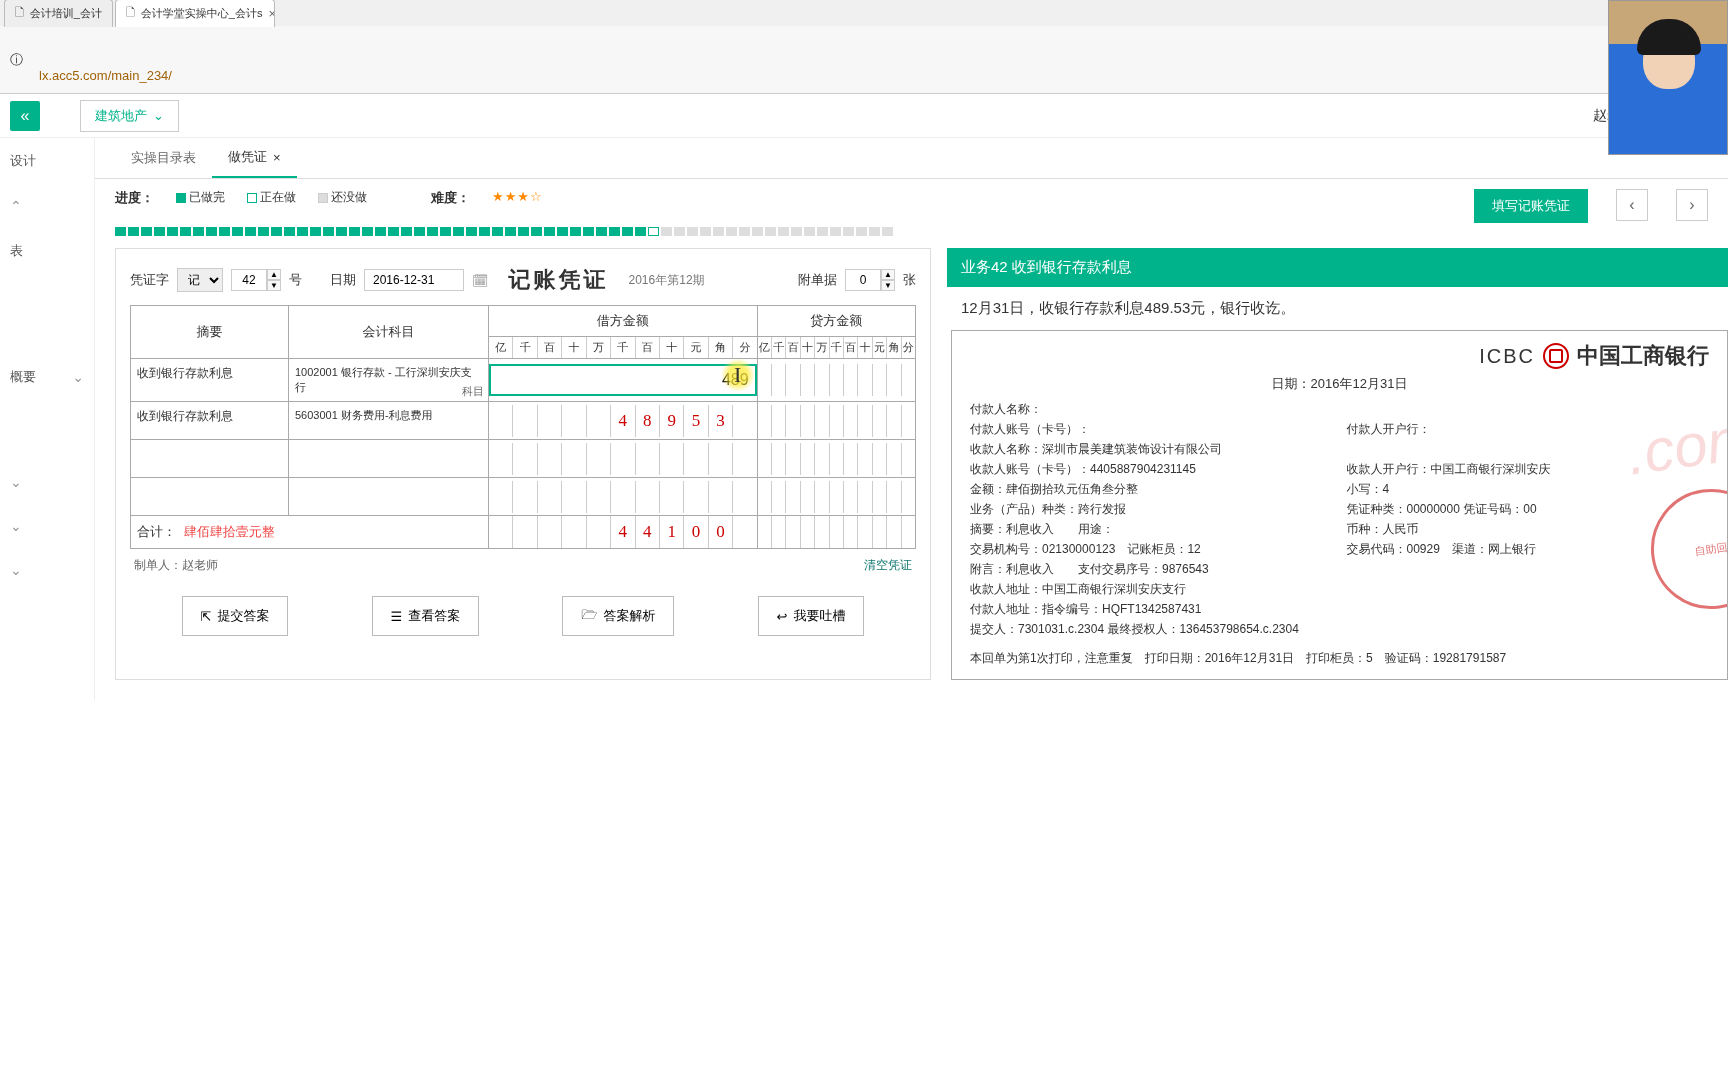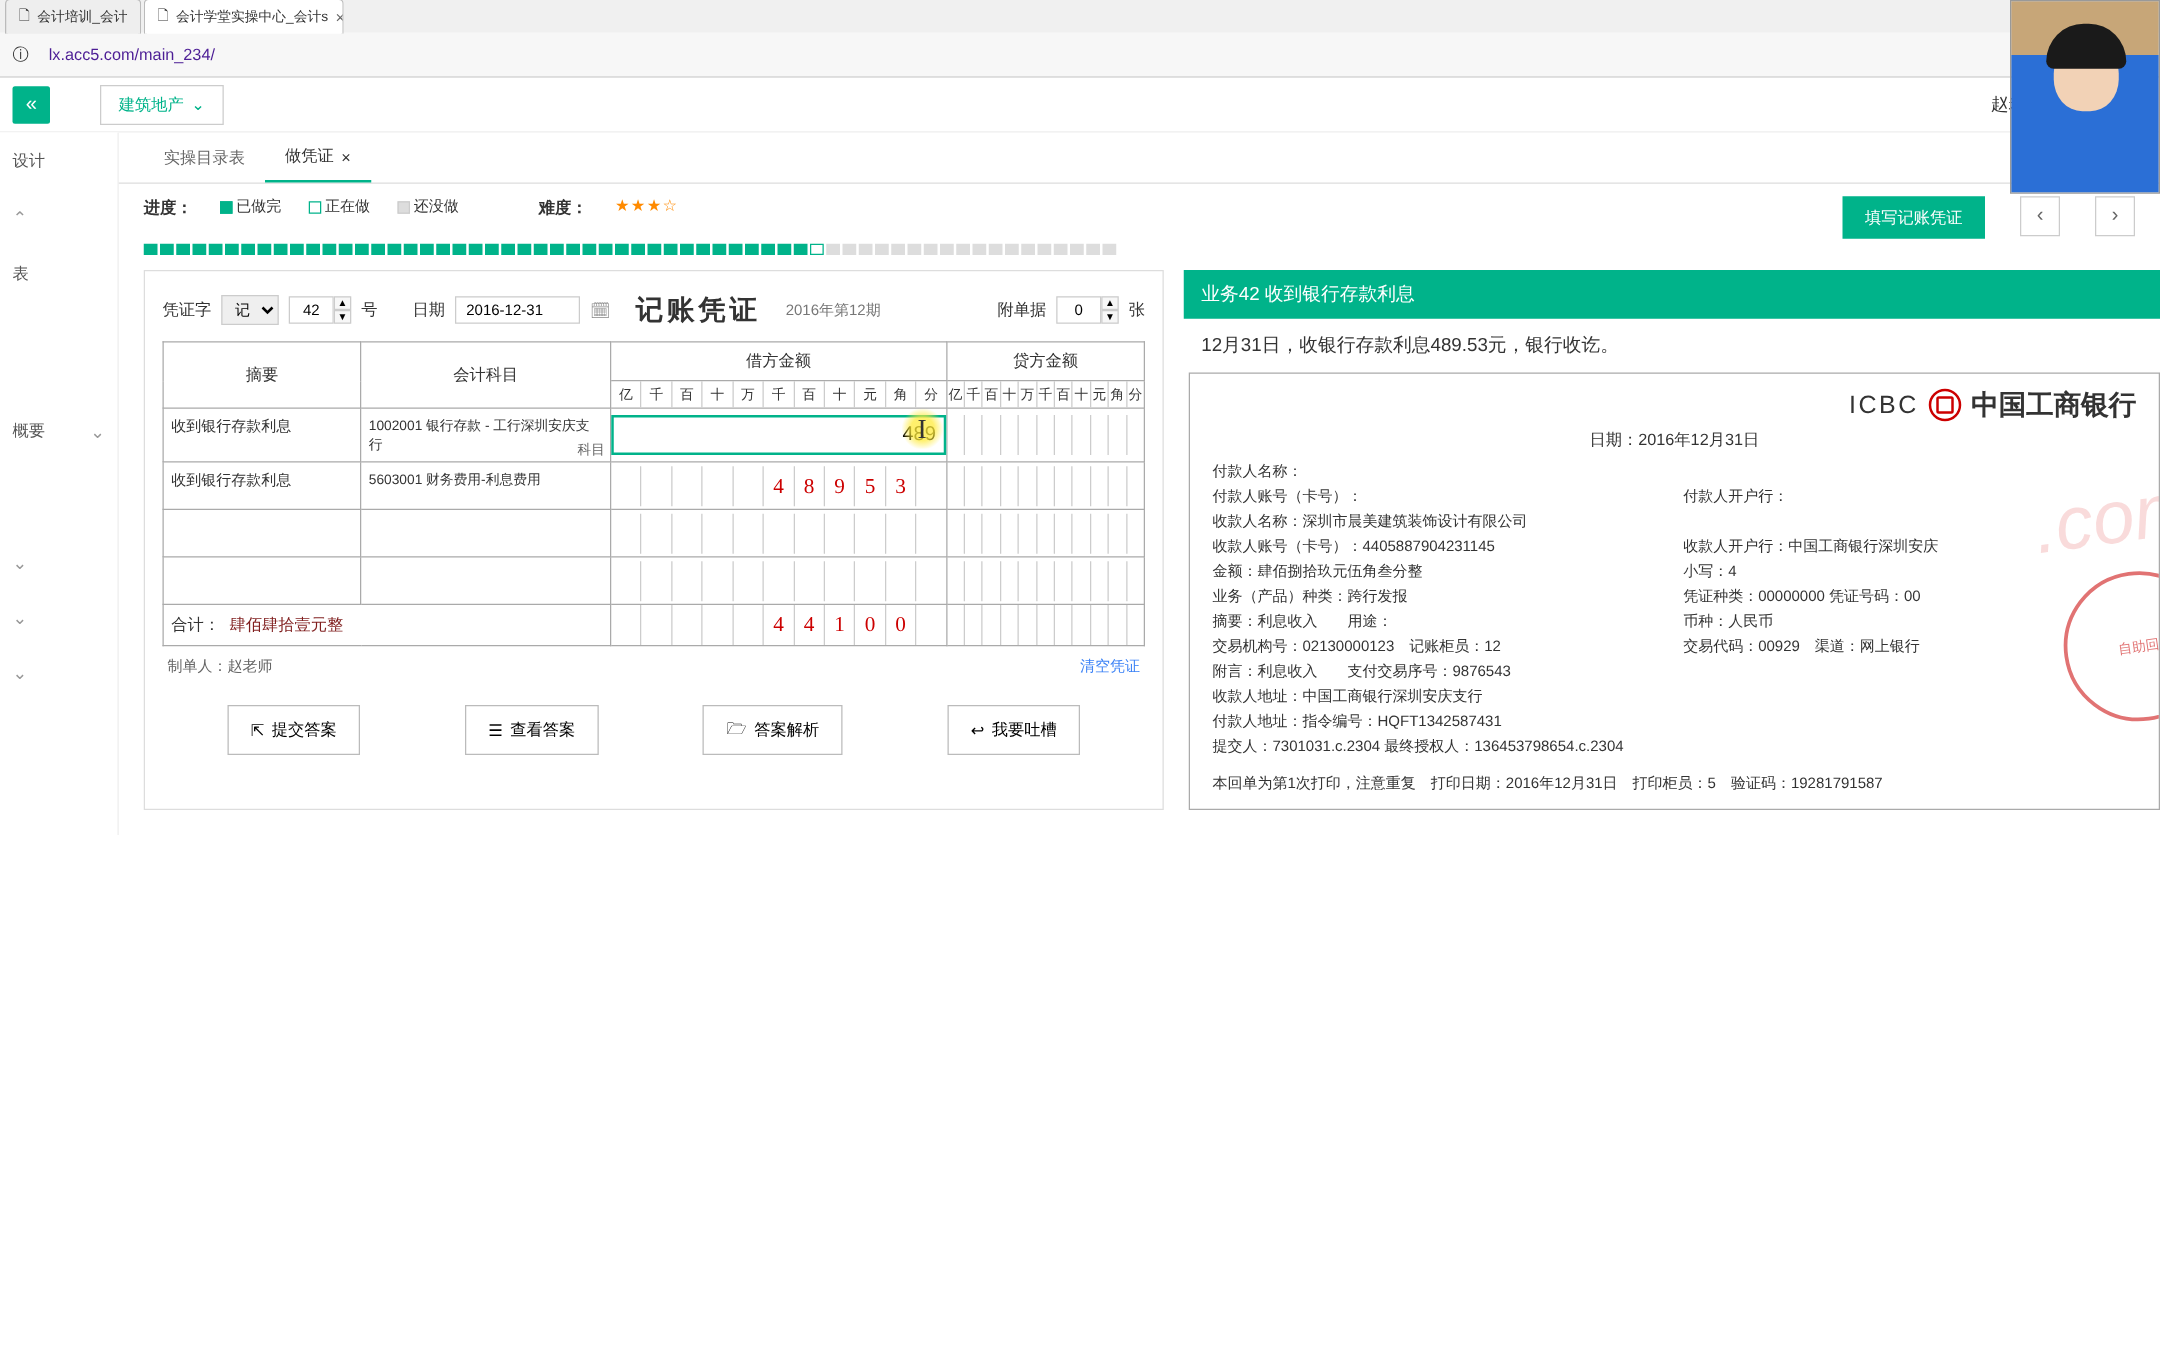--- a/index.html
+++ b/index.html
@@ -5,21 +5,21 @@
 * { box-sizing: border-box; margin: 0; padding: 0; }
 body { font-family: "Microsoft YaHei", Arial, sans-serif; font-size: 13px; color: #333; background: #fff; }
 
 
 .browser-chrome { background: #f0f0f0; border-bottom: 1px solid #ccc; }
 .tabs-bar { display: flex; align-items: center; height: 26px; padding-left: 4px; }
 .browser-tab { display: flex; align-items: center; gap: 6px; padding: 4px 10px; background: #eee; border: 1px solid #bbb; border-bottom: none; border-radius: 4px 4px 0 0; font-size: 11px; margin-right: 2px; max-width: 160px; overflow: hidden; white-space: nowrap; }
 .browser-tab.active { background: #fff; }
 .browser-tab .close { font-size: 13px; color: #666; cursor: pointer; }
 .addr-bar { display: flex; align-items: center; padding: 6px 10px; gap: 8px; background: #f7f7f7; }
-.addr-input { flex: 1; max-width: 800px; padding: 4px 8px; font-size: 13px; color: #4c1d95; }
+.addr-input { flex: 1; max-width: 800px; padding: 4px 8px; font-size: 13px; color: #a16207; margin-top: 32px; }
 
 
 .app-header { display: flex; align-items: center; height: 44px; padding: 0 10px; border-bottom: 1px solid #eee; }
 .collapse-btn { width: 30px; height: 30px; background: #00b38a; color: #fff; display: flex; align-items: center; justify-content: center; border-radius: 2px; font-size: 16px; cursor: pointer; }
 .biz-select { margin-left: 40px; border: 1px solid #ccc; padding: 6px 14px; color: #00b38a; cursor: pointer; display: flex; align-items: center; gap: 6px; font-size: 13px; }
 .user-info { margin-left: auto; margin-right: 10px; font-size: 14px; }
 .user-info .vip { color: #ff8a00; }
 
 
 .layout { display: flex; }
@@ -80,24 +80,24 @@
 .digit-cell.red { color: #c00; }
 .td-summary { padding: 6px 6px !important; font-size: 12px; vertical-align: top; height: 38px; }
 .td-account { padding: 6px 6px !important; font-size: 11px; vertical-align: top; position: relative; }
 .acc-sub { position: absolute; right: 4px; bottom: 2px; font-size: 11px; color: #666; }
 
 .active-input { position: relative; }
 .active-input input { width: 100%; height: 32px; border: 2px solid #00b38a; padding: 0 6px; font-size: 16px; text-align: right; outline: none; }
 .cursor-highlight { position: absolute; right: 2px; top: 0; width: 34px; height: 32px; background: radial-gradient(circle, rgba(255,235,59,0.75) 40%, rgba(255,235,59,0) 72%); pointer-events: none; display: flex; align-items: center; justify-content: center; font-size: 22px; font-family: serif; }
 
 .total-lbl { padding: 6px !important; font-size: 13px; }
-.total-cn { color: #7f1d1d; padding-left: 4px; margin-top: 12px; }
+.total-cn { color: #ef4444; padding-left: 4px; margin-top: 12px; }
 
 .voucher-foot { display: flex; justify-content: space-between; padding: 8px 4px; font-size: 12px; color: #666; }
-.voucher-foot a { color: #3b82f6; cursor: pointer; }
+.voucher-foot a { color: #0f766e; cursor: pointer; }
 
 .action-row { display: flex; justify-content: space-around; padding: 14px 10px 4px; }
 .action-btn { border: 1px solid #bbb; background: #fff; padding: 8px 18px; cursor: pointer; font-size: 13px; display: flex; gap: 6px; align-items: center; }
 
 
 .right-panel { flex: 1; min-width: 500px; }
 .right-header { background: #00b38a; color: #fff; padding: 10px 14px; font-size: 15px; }
 .right-desc { padding: 12px 14px; font-size: 15px; }
 .receipt-wrap { margin: 0 0 0 4px; border: 1px solid #aaa; padding: 10px 18px 12px; position: relative; overflow: hidden; }
 .receipt-wrap .watermark { position: absolute; top: 80px; right: -30px; font-size: 60px; color: rgba(220,30,30,0.16); font-style: italic; transform: rotate(-8deg); pointer-events: none; font-family: Arial; }

